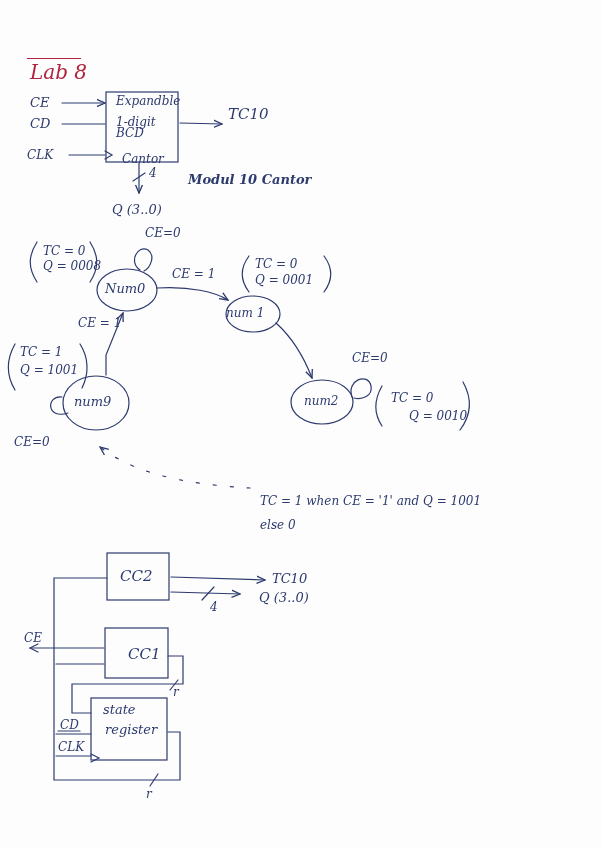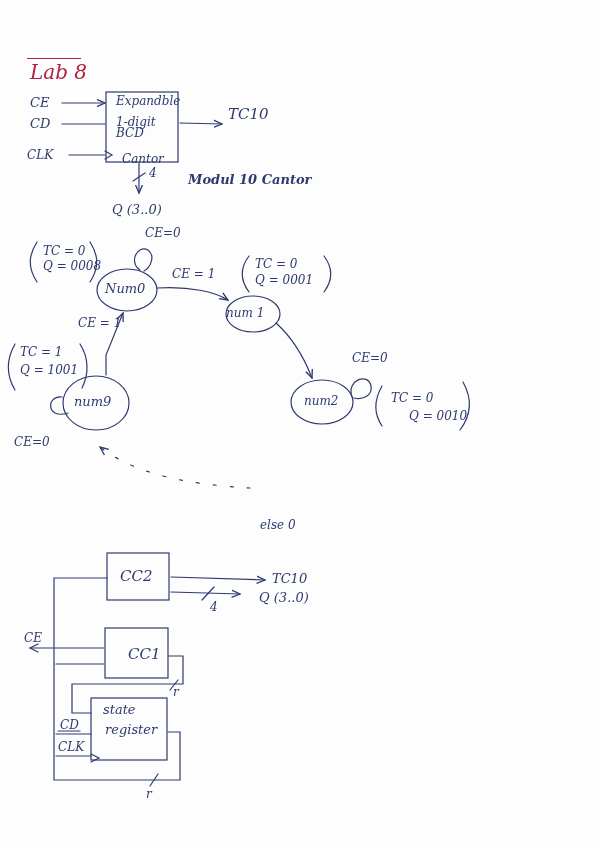--- a/index.html
+++ b/index.html
@@ -131,20 +131,21 @@
   <div class="hw xs" style="left:20px; top:346px;">TC = 1</div>
   <div class="hw xs" style="left:20px; top:364px;">Q = 1001</div>
   <div class="hw sm" style="left:74px; top:395px;">num9</div>
   <div class="hw xs" style="left:14px; top:436px;">CE=0</div>
 
   <div class="hw xs" style="left:352px; top:352px;">CE=0</div>
   <div class="hw xs" style="left:304px; top:395px;">num2</div>
   <div class="hw xs" style="left:391px; top:392px;">TC = 0</div>
   <div class="hw xs" style="left:371px; top:410px;margin-left:38px;">Q = 0010</div>
 
+  <div class="hw xs" style="left:260px; top:495px;">TC = 1 when  CE = '1'  and Q = 1001</div>
   <div class="hw xs" style="left:260px; top:519px;">else 0</div>
 
   <div class="hw md" style="left:120px; top:568px;">CC2</div>
   <div class="hw sm" style="left:272px; top:572px;">TC10</div>
   <div class="hw sm" style="left:259px; top:591px;">Q (3..0)</div>
   <div class="hw xs" style="left:210px; top:601px;">4</div>
 
   <div class="hw xs" style="left:24px; top:632px;">CE</div>
   <div class="hw md" style="left:128px; top:646px;">CC1</div>
 

